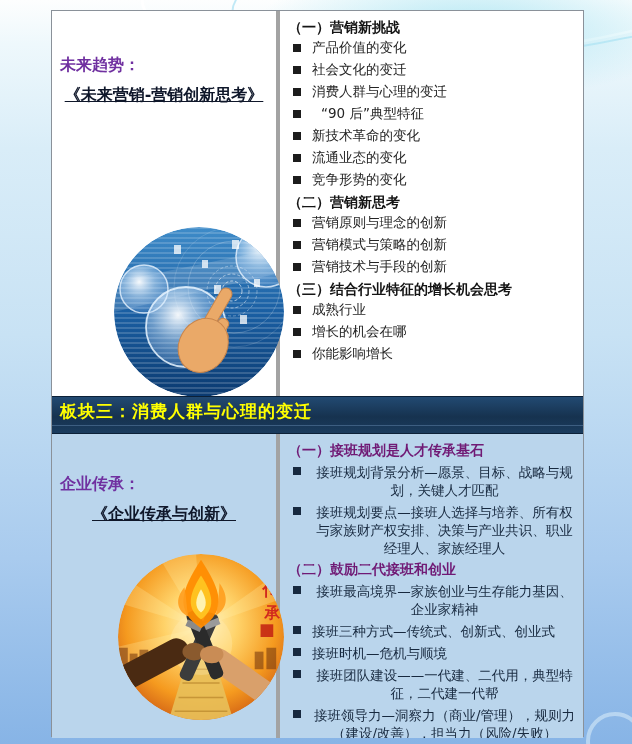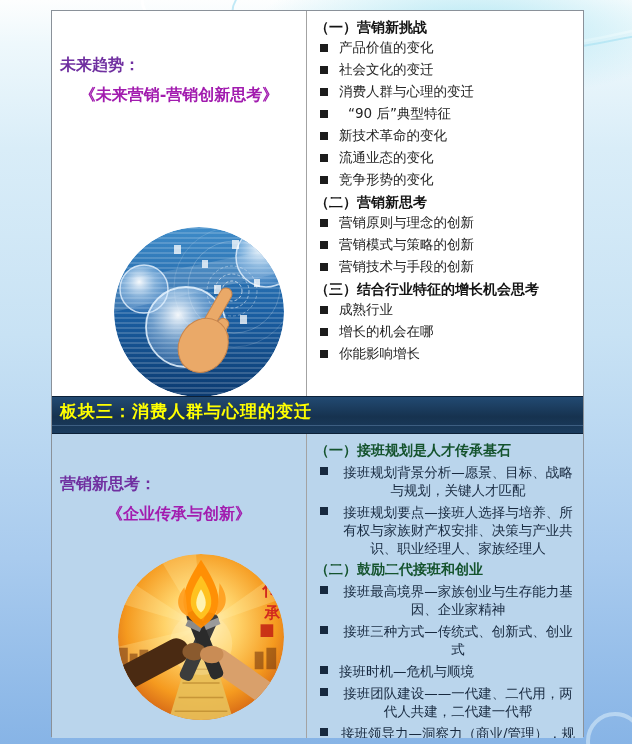--- a/index.html
+++ b/index.html
@@ -16,34 +16,34 @@
   .glow-top{position:absolute;top:-40px;right:-60px;width:440px;height:140px;border-radius:50%;
     background:radial-gradient(ellipse at center,rgba(168,228,242,.85) 0%,rgba(168,228,242,0) 70%);}
   .ring-br{position:absolute;left:586px;top:712px;width:50px;height:50px;border-radius:50%;
     border:4px solid rgba(220,238,250,.55);}
   
   .sheet{position:absolute;left:51px;top:10px;width:533px;height:727px;border:1px solid #8a9199;box-sizing:border-box;}
   .row{display:flex;box-sizing:border-box;}
   .row1{height:385px;background:#ffffff;}
   .row2{height:304px;background:#bad5ec;}
   .cell{box-sizing:border-box;}
-  .cell.left{width:255px;border-right:1px solid #a3a3a3;position:relative;}
+  .cell.left{width:228px;border-right:4px solid #a3a3a3;position:relative;}
   .cell.right{flex:1;padding:7px 6px 11px 8px;overflow:hidden;}
   
   .banner{height:38px;background:linear-gradient(180deg,#224a72 0%,#16324f 55%,#1b3c5e 100%);
     position:relative;box-sizing:border-box;border-top:1px solid #0c2138;border-bottom:1px solid #0c2138;}
   .banner::after{content:"";position:absolute;left:0;right:0;bottom:7px;height:1px;background:rgba(130,170,210,.35);}
   .banner span{display:block;padding:3px 0 0 8px;font-size:17px;font-weight:bold;color:#ffff00;letter-spacing:1px;}
   
   .title-prefix{font-size:16px;font-weight:bold;color:#7030a0;margin:44px 0 0 8px;}
   .row2 .title-prefix{margin-top:40px;}
-  .book-title{font-size:16px;font-weight:bold;color:#a21caf;text-align:center;margin-top:9px;}
+  .book-title{font-size:16px;font-weight:bold;color:#0f172a;text-align:center;margin-top:9px;text-decoration:underline;}
   
   .gh{font-size:14px;font-weight:bold;color:#141414;margin:1px 0 5px 0;line-height:16px;}
-  .row2 .gh{color:#14532d;}
+  .row2 .gh{color:#701a75;}
   .li{display:flex;align-items:flex-start;margin:0 0 7px 0;}
   .row2 .li{margin-bottom:4px;}
   .sq{flex:0 0 auto;width:8px;height:8px;background:#1c1c1c;margin:4px 11px 0 5px;}
   .row2 .sq{background:#17293f;}
   .lt{font-size:13.5px;color:#242424;line-height:15px;}
   .row2 .lt{color:#17293f;line-height:18px;text-align:center;}
   .li.indent .lt{padding-left:9px;}
   
   .circ{position:absolute;border-radius:50%;overflow:hidden;}
   .circ svg{display:block;}
@@ -175,21 +175,21 @@
 
       </div>
     </div>
 
     <div class="banner">
       <span>板块三：消费人群与心理的变迁</span>
     </div>
 
     <div class="row row2">
       <div class="cell left">
-        <div class="title-prefix">营销新思考：</div>
+        <div class="title-prefix">企业传承：</div>
         <div class="book-title">《企业传承与创新》</div>
         <div class="circ img-torch">
           <svg width="166" height="166" viewBox="0 0 170 170">
             <defs>
               <clipPath id="ct">
                   <circle cx="85" cy="85" r="85"></circle>
                 </clipPath>
               <radialGradient id="tBg" cx="0.5" cy="0.42" r="0.78">
                 <stop offset="0" stop-color="#fff6c9"></stop>
                   <stop offset="0.28" stop-color="#ffd36a"></stop>
@@ -259,21 +259,21 @@
         <div class="li">
             <span class="sq"></span>
             <span class="lt">接班三种方式—传统式、创新式、创业式</span>
           </div>
         <div class="li">
             <span class="sq"></span>
             <span class="lt">接班时机—危机与顺境</span>
           </div>
         <div class="li">
             <span class="sq"></span>
-            <span class="lt">接班团队建设——一代建、二代用，两代人共建，二代建一代帮</span>
+            <span class="lt">接班团队建设——一代建、二代用，典型特征，二代建一代帮</span>
           </div>
         <div class="li">
             <span class="sq"></span>
             <span class="lt">接班领导力—洞察力（商业/管理），规则力（建设/改善），担当力（风险/失败）</span>
           </div>
       </div>
     </div>
 
   </div>
 </div>

